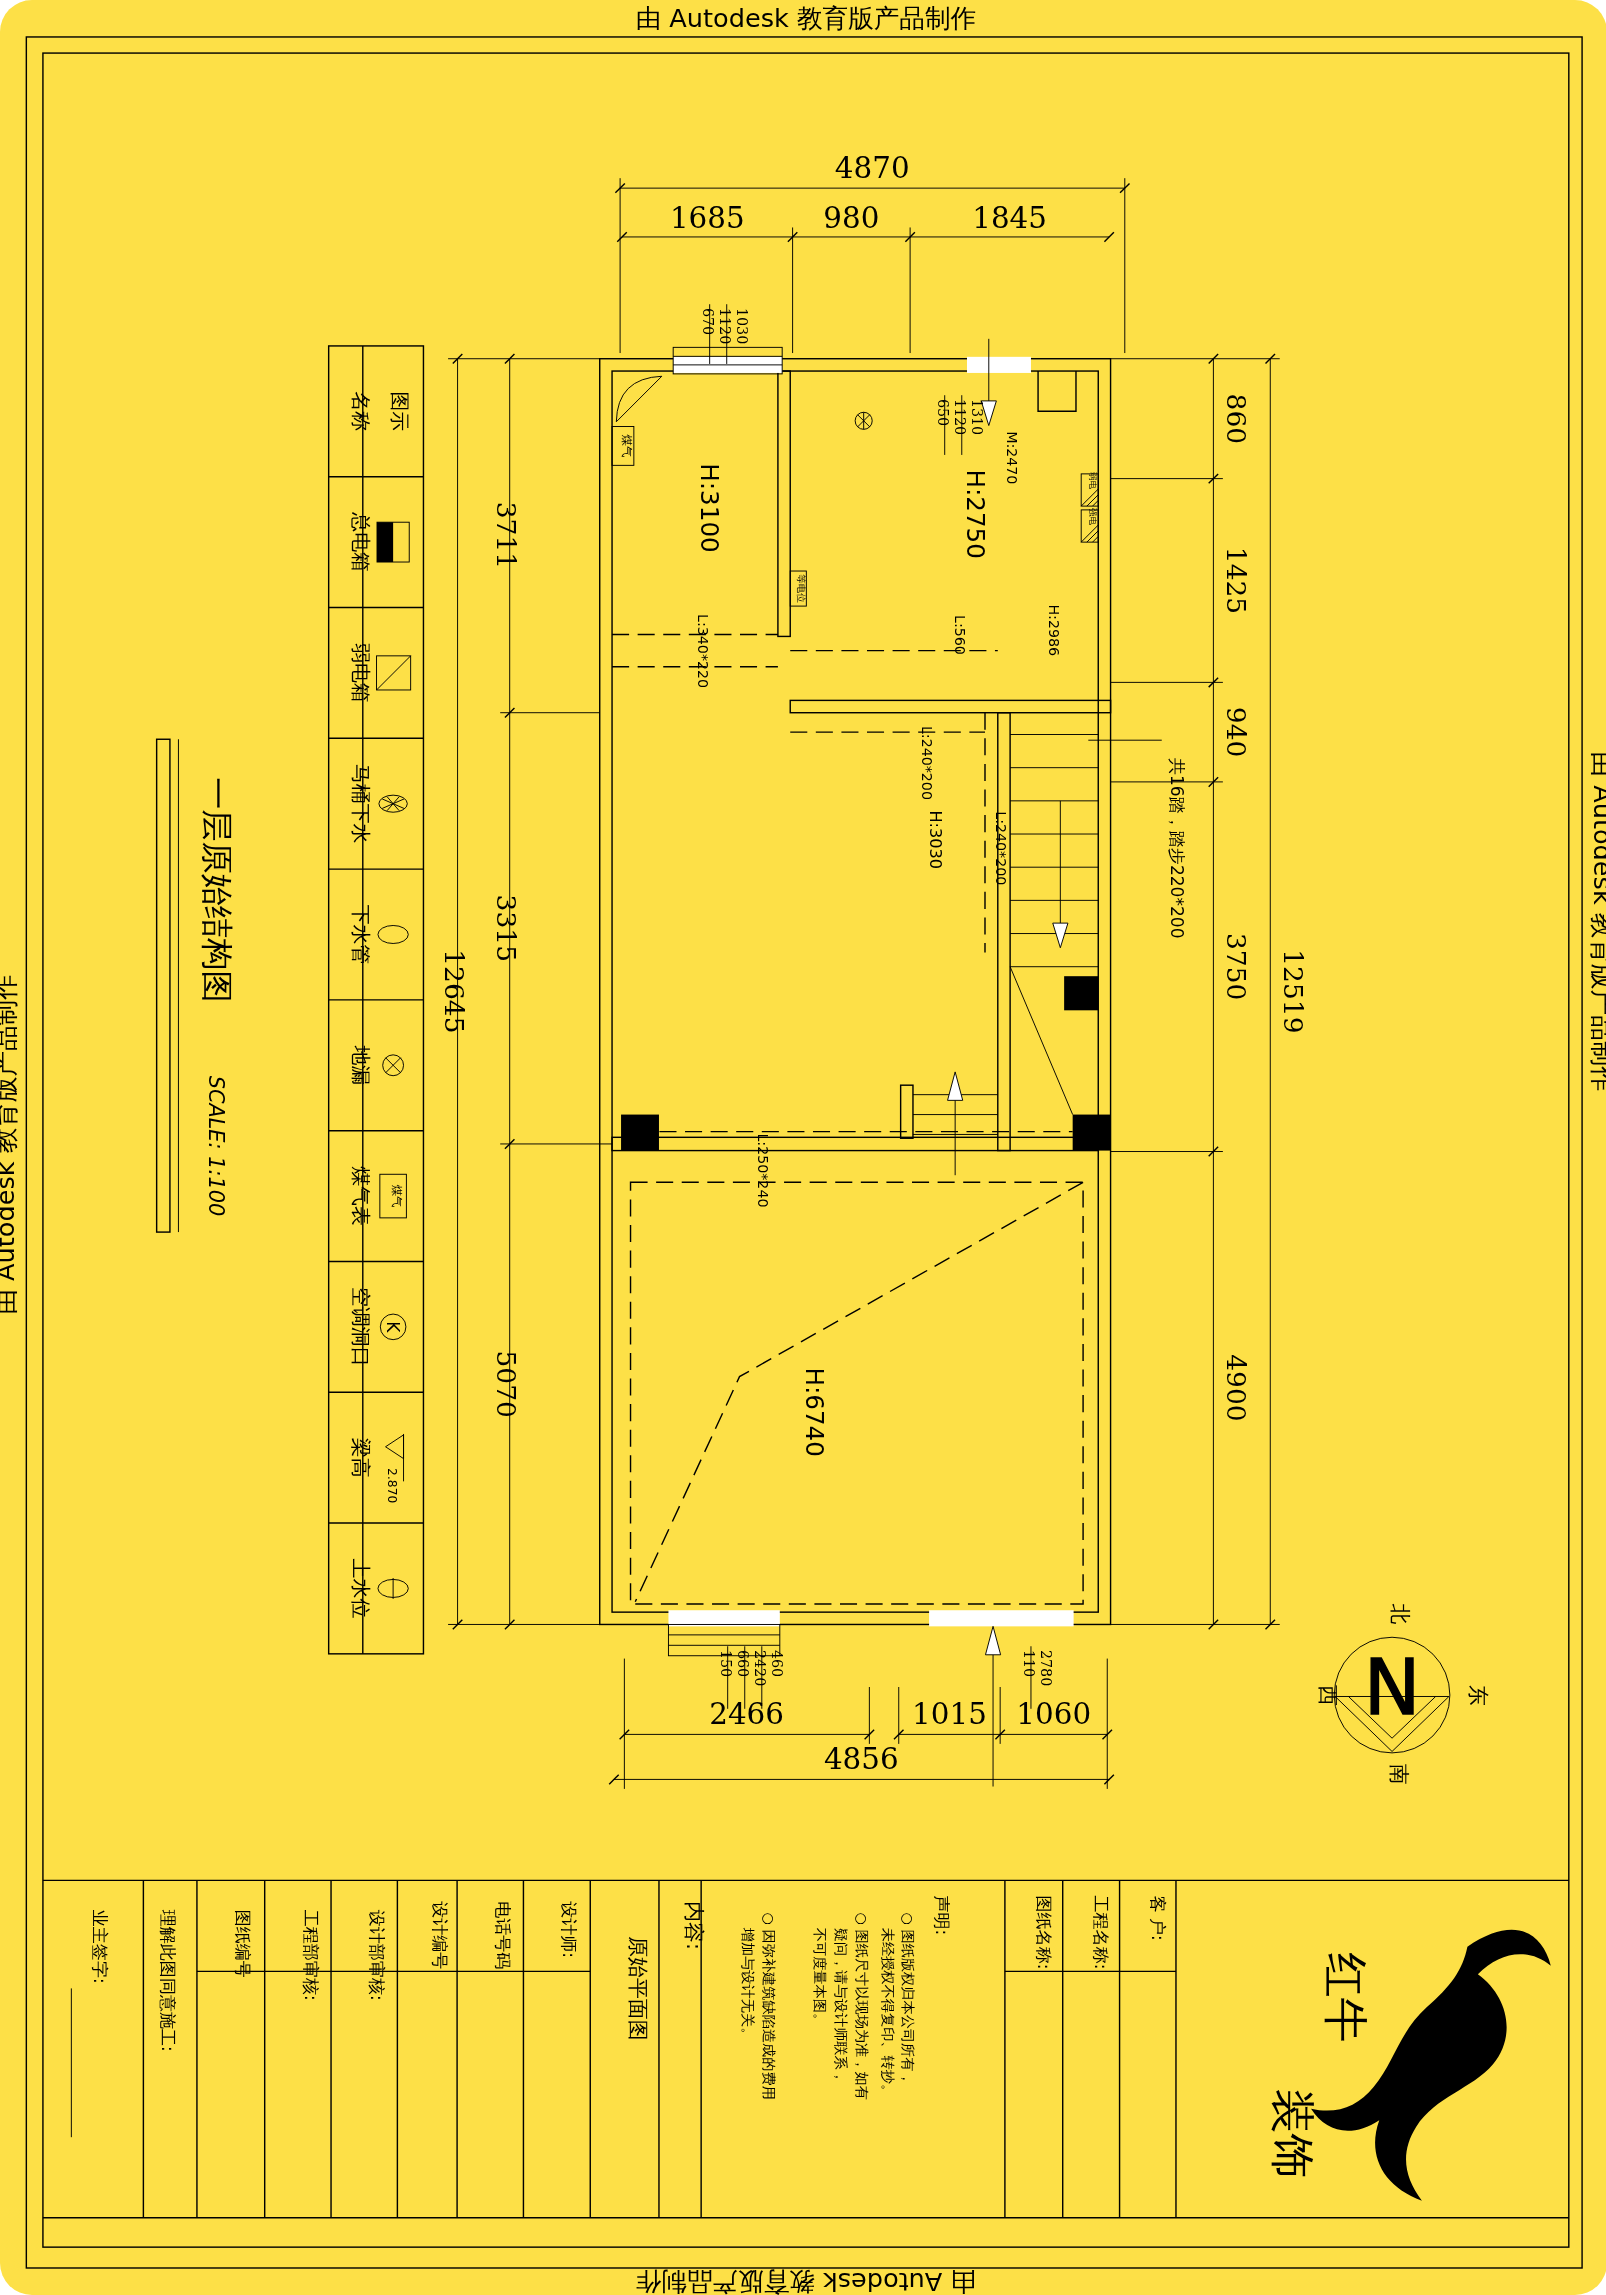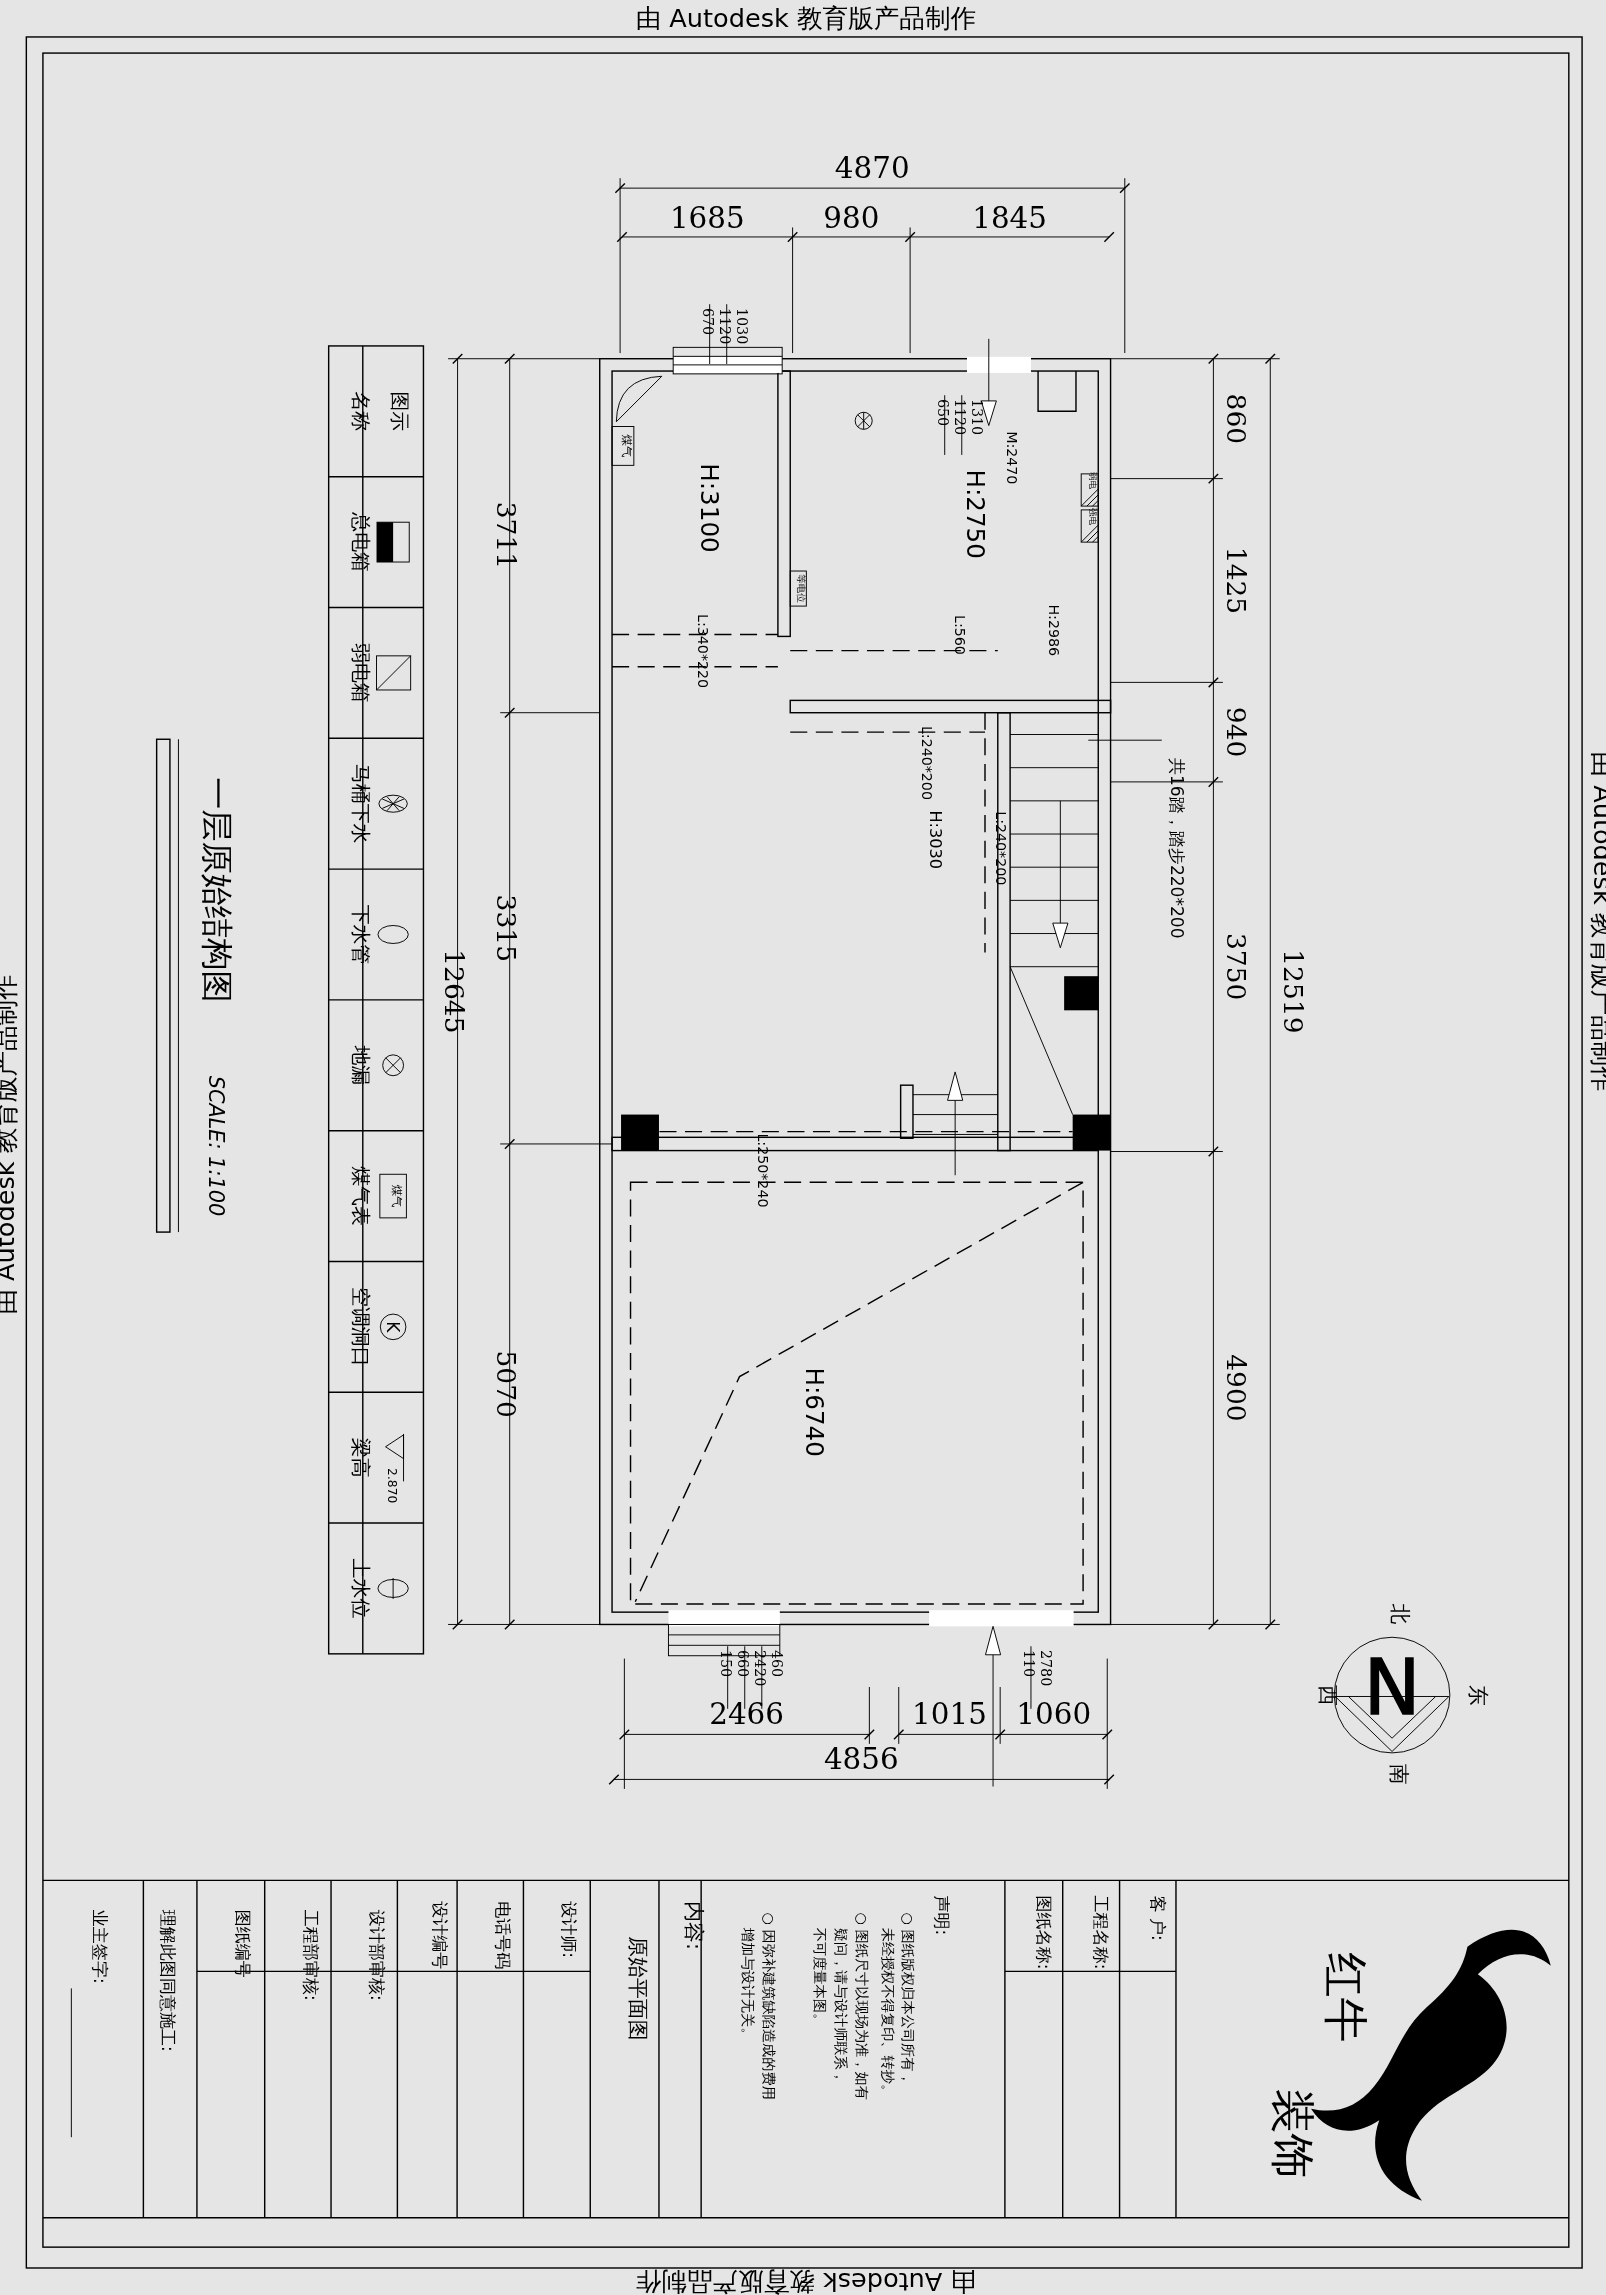--- a/index.html
+++ b/index.html
@@ -1,16 +1,16 @@
 <!DOCTYPE html>
 <html style="font-size:7.6px"><head>
 <meta charset="utf-8">
 <style>
   html,body{margin:0;padding:0;background:#fff;}
-  #sheet{position:relative;width:1607px;height:2295px;background:#e5e5e5;overflow:hidden;}
+  #sheet{position:relative;width:1607px;height:2295px;background:#fde047;overflow:hidden;border-radius:32px;}
   svg{position:absolute;left:0;top:0;}
   svg text{fill:#000;font-family:"DejaVu Sans",sans-serif;}
   .ln{stroke:#000;stroke-width:3;fill:none;}
   .tn{stroke:#000;stroke-width:2;fill:none;}
   .dsh{stroke:#000;stroke-width:3;fill:none;stroke-dasharray:36 18;}
   .blk{fill:#000;stroke:none;}
   .wht{fill:#fff;stroke:none;}
   .dim{font-family:"DejaVu Serif",serif;font-size:62px;}
   .dimS{font-family:"DejaVu Serif",serif;font-size:56px;}
   .chn{font-family:"DejaVu Serif",serif;font-size:30px;}

